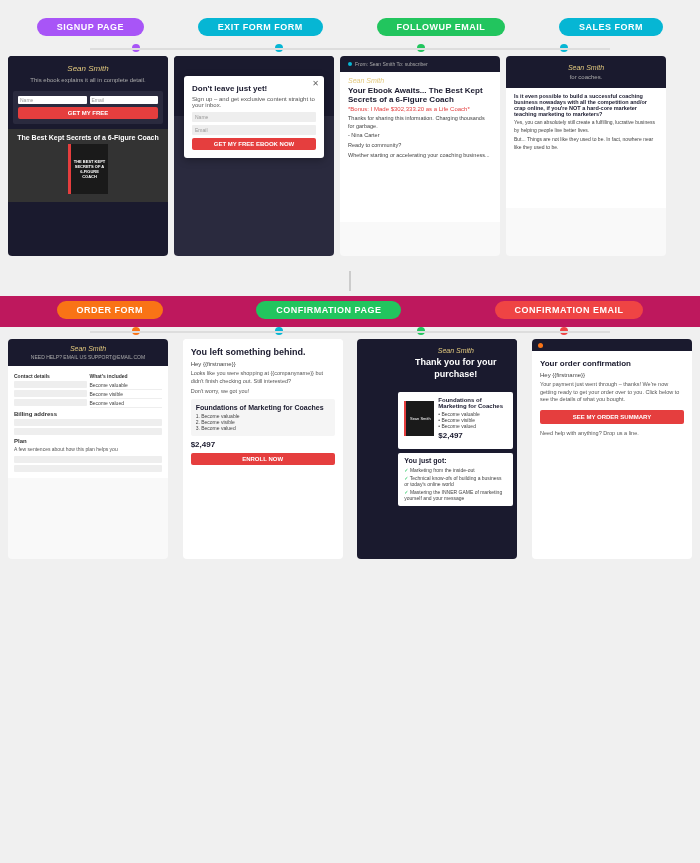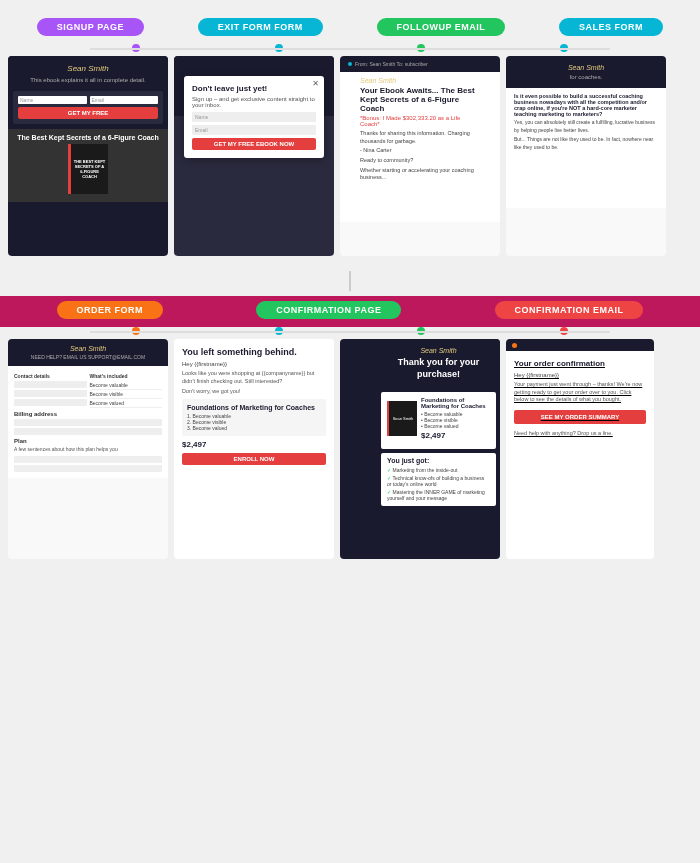--- a/index.html
+++ b/index.html
@@ -206,21 +206,21 @@
       width: 4px;
       height: 4px;
       border-radius: 50%;
       background: #06b6d4;
     }
     .email-to-line {
       font-size: 5px;
       color: #aaa;
     }
     .email-body {
-      padding: 5px 20px;
+      padding: 5px 8px;
       background: white;
       height: 150px;
       overflow: hidden;
     }
     .email-body .brand {
       color: #e2c97e;
       font-size: 7px;
       font-style: italic;
       margin-bottom: 2px;
     }
@@ -299,20 +299,21 @@
     }
     .label-badge.orange { background: #f97316; }
     .label-badge.red { background: #ef4444; }
 
     
     .bottom-row {
       display: flex;
       gap: 6px;
       padding: 0 8px 20px;
       align-items: flex-start;
+      justify-content: space-between;
     }
 
     
     .card-order {
       width: 160px;
       height: 220px;
       background: #f9f9f9;
       overflow: hidden;
     }
     .order-top {
@@ -488,25 +489,24 @@
       color: #444;
       padding: 1px 0;
     }
     .confirm-section .got-item::before {
       content: "✓ ";
       color: #22c55e;
     }
 
     
     .card-conf-email {
-      width: 148px;
+      width: 160px;
       height: 220px;
       background: white;
       overflow: hidden;
-      text-decoration: underline;
     }
     .conf-email-body {
       padding: 8px;
       background: white;
     }
     .conf-email-body .order-conf-title {
       font-size: 8px;
       font-weight: bold;
       color: #1a1a2e;
       margin-bottom: 4px;

